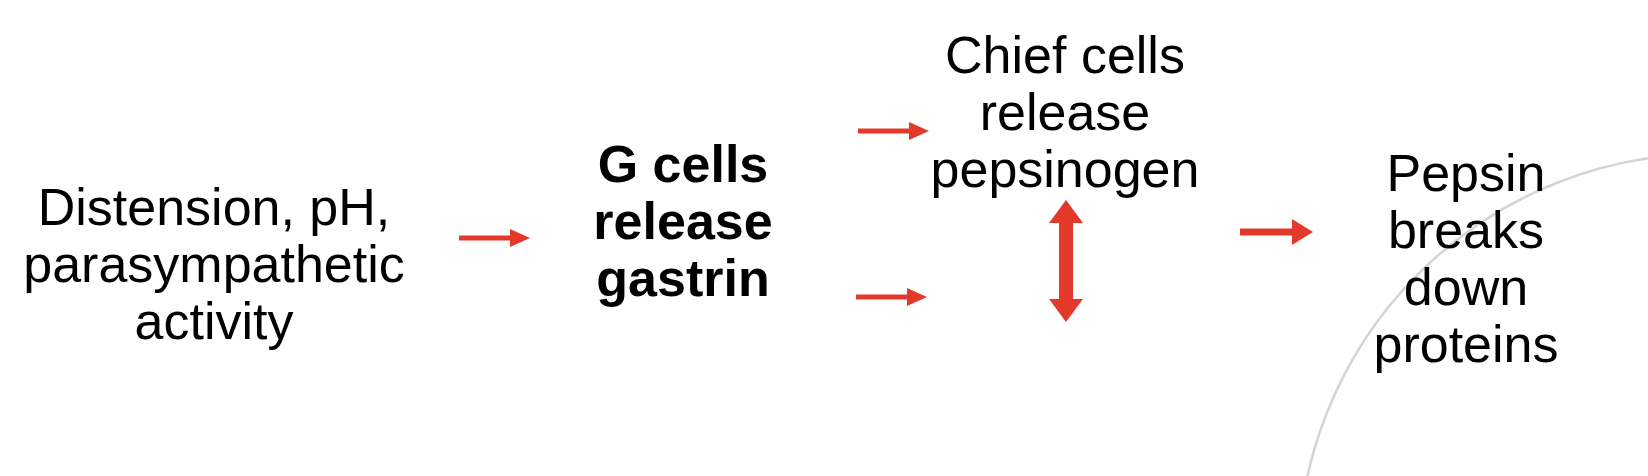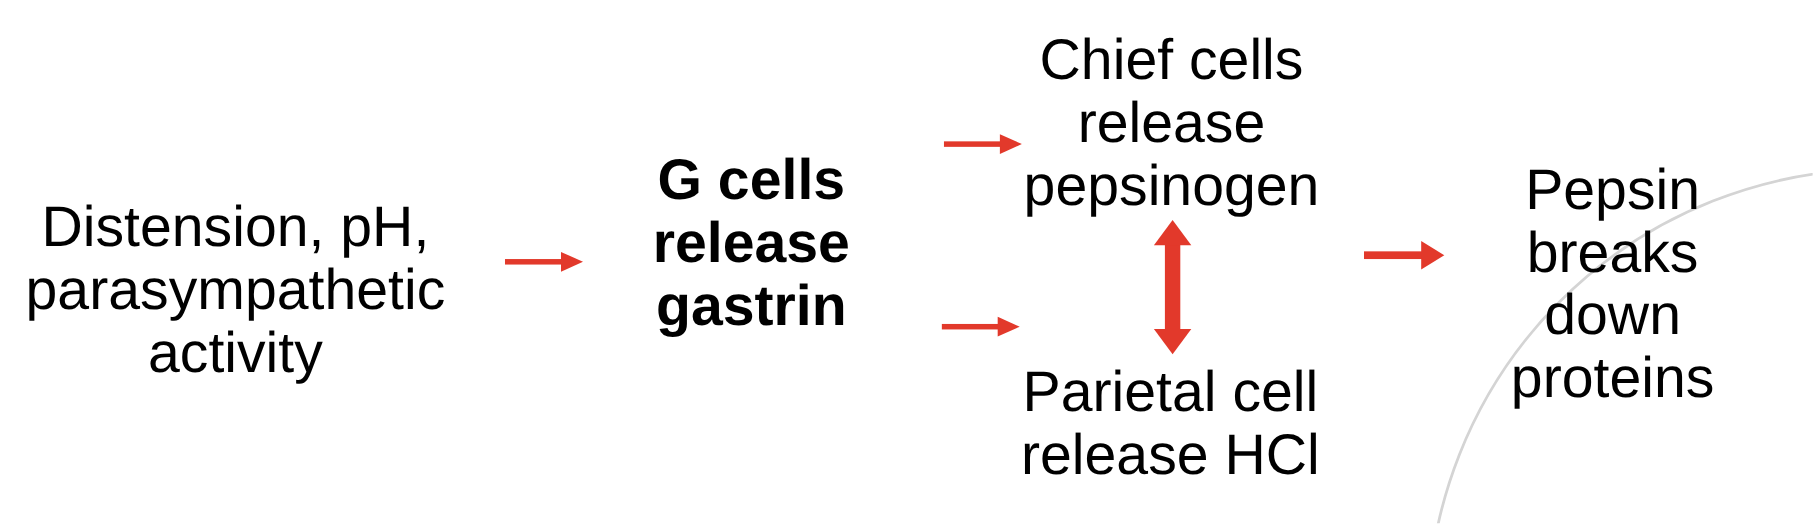--- a/index.html
+++ b/index.html
@@ -64,22 +64,20 @@
 activity</div>
 
   <div class="node node-gcells">G cells
 release
 gastrin</div>
 
   <div class="node node-chief">Chief cells
 release
 pepsinogen</div>
 
-  <div class="node node-parietal">Parietal cell
-release HCl</div>
 
   <div class="node node-pepsin">Pepsin breaks
 down
 proteins</div>
 
   <div class="arrow arrow-1">
     <svg width="72" height="20" viewBox="0 0 72 20" aria-hidden="true">
       <rect x="0" y="7.5" width="53" height="5" fill="currentColor"></rect>
       <polygon points="51,1 71,10 51,19" fill="currentColor"></polygon>
     </svg>

